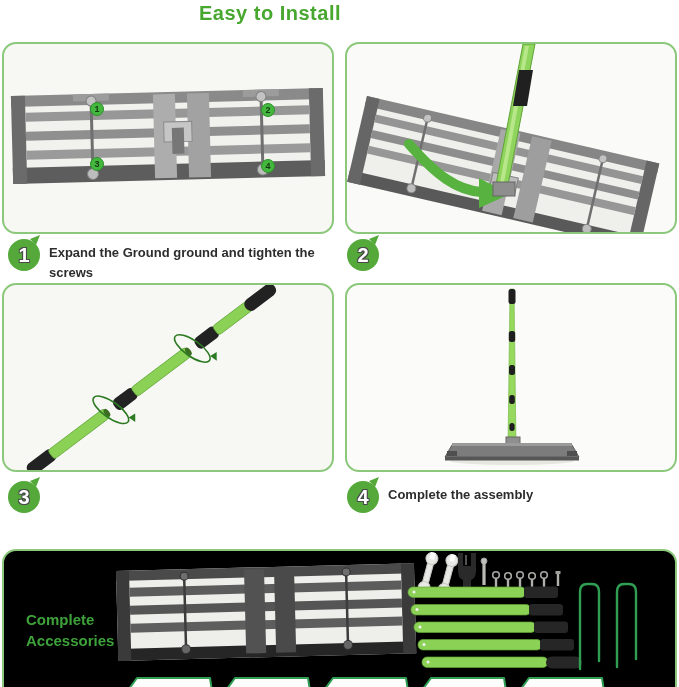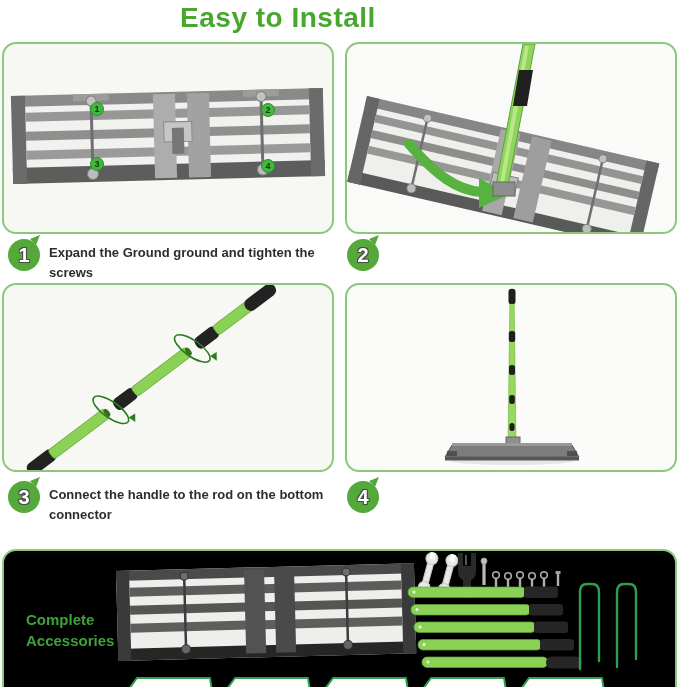--- a/index.html
+++ b/index.html
@@ -1,20 +1,20 @@
 <!DOCTYPE html>
 <html><head>
 <meta charset="utf-8">
 <style>
   html,body { margin:0; padding:0; background:#ffffff; }
   .canvas { position:relative; width:679px; height:687px; background:#ffffff;
             font-family:"Liberation Sans", sans-serif; overflow:hidden; }
 
   .page-title { position:absolute; left:0; top:2px; width:540px; text-align:center;
-                font-size:28px; font-weight:bold; color:#47a72f; letter-spacing:.5px;padding-left:8px; }
+                font-size:20px; font-weight:bold; color:#47a72f; letter-spacing:.5px; }
 
   .panel { position:absolute; box-sizing:border-box; background:#f7f7f4;
            border:2px solid #8cc87b; border-radius:14px; overflow:hidden; }
   .panel-tl { left:2px;  top:42px;  width:332px; height:192px; }
   .panel-tr { left:345px; top:42px; width:332px; height:192px; background:#fafaf8; }
   .panel-ml { left:2px;  top:283px; width:332px; height:189px; }
   .panel-mr { left:345px; top:283px; width:332px; height:189px; background:#fbfbf9; }
   .panel-bottom { left:2px; top:528px; width:675px; height:169px; background:#000000;margin-top:21px; }
   .panel svg { display:block; }
 
@@ -160,25 +160,24 @@
       <polygon points="105,160 225,160 232,172 98,172" fill="#7c7c7c" stroke="#5a5a5a"></polygon>
       <rect x="105" y="158" width="120" height="3" fill="#9a9a9a"></rect>
       <rect x="98" y="172" width="134" height="3.5" fill="#565656"></rect>
       <rect x="100" y="166" width="10" height="5" fill="#4f4f4f"></rect>
       <rect x="220" y="166" width="10" height="5" fill="#4f4f4f"></rect>
     </svg>
   </div>
 
   <div class="step step-3">
     <div class="badge">3</div>
-    <div class="step-text">Connect the handle to the rod on the bottom
-connector</div>
   </div>
   <div class="step step-4">
     <div class="badge">4</div>
+    <div class="step-text">Complete the assembly</div>
   </div>
 
   <div class="panel panel-bottom">
     <div class="accessories-label">Complete Accessories</div>
     <svg width="671" height="152" viewBox="0 0 671 152">
 
       <g transform="translate(112,20) rotate(-1.5)">
         <rect x="0" y="0" width="298" height="90" fill="#eeeeea"></rect>
         <rect x="0" y="0" width="298" height="10" fill="#4a4a4a"></rect>
         <rect x="0" y="78" width="298" height="12" fill="#262626"></rect>

